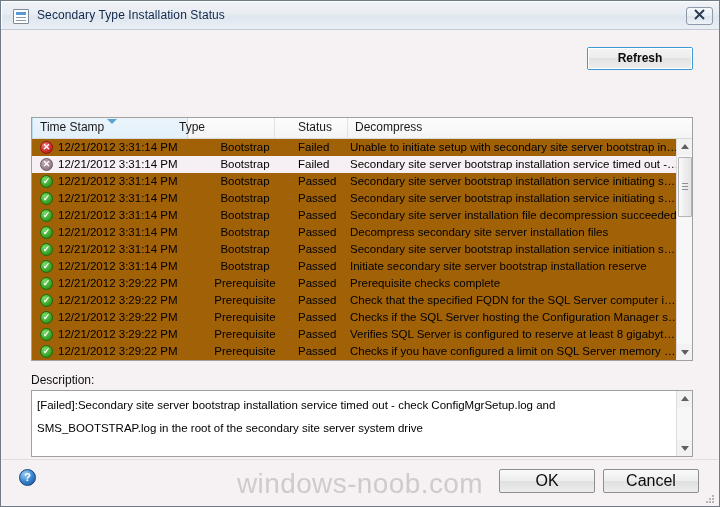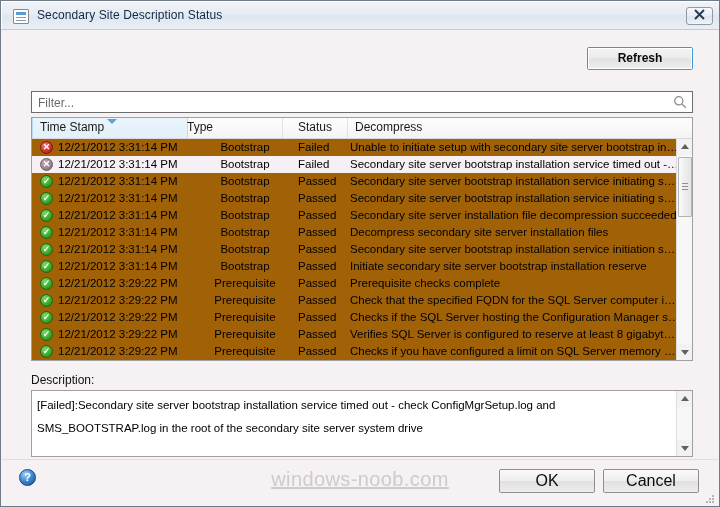--- a/index.html
+++ b/index.html
@@ -356,26 +356,25 @@
     color: #ffffff;
     font-size: 11px;
     font-weight: bold;
     line-height: 15px;
     text-align: center;
   }
   #watermark {
     position: absolute;
     left: 0; right: 0; top: 8px;
     text-align: center;
-    font-size: 20px;
+    font-size: 28px;
     color: #cfcbcb;
     letter-spacing: .4px;
     pointer-events: none;
     user-select: none;
-    text-decoration: underline;
   }
   .dlg-button {
     position: absolute;
     top: 9px;
     width: 96px; height: 24px;
     box-sizing: border-box;
     border: 1px solid #8e8e8e;
     border-radius: 2px;
     background: linear-gradient(to bottom, #fafafa 0%, #eeeeee 48%, #e0e0e0 50%, #ededed 100%);
     font-family: "Liberation Sans", sans-serif;
@@ -394,53 +393,44 @@
   }
 </style>
 </head>
 <body>
 
 <div id="window">
 
   <div id="titlebar">
     <div class="tb-inner">
       <div class="title-icon"></div>
-      <div id="title-text">Secondary Site Description Status</div>
+      <div id="title-text">Secondary Type Installation Status</div>
       <div id="close-button">
         <span class="x">
           <svg width="11" height="11" viewBox="0 0 11 11" aria-hidden="true">
             <path d="M1 1 L10 10 M10 1 L1 10" stroke="#2b3c52" stroke-width="2" fill="none"></path>
           </svg>
         </span>
       </div>
     </div>
   </div>
 
   <div id="refresh-button">
     <div class="inner">Refresh</div>
   </div>
 
-  <div id="filter-box">
-    <input id="filter-input" type="text" placeholder="Filter..." style="">
-    <span id="search-icon">
-      <svg width="14" height="14" viewBox="0 0 14 14" aria-hidden="true">
-        <circle cx="5.8" cy="5.8" r="4.1" stroke="#8d8d8d" stroke-width="1.3" fill="none"></circle>
-        <path d="M9.2 9.2 L12.8 12.8" stroke="#8d8d8d" stroke-width="1.3" fill="none"></path>
-      </svg>
-    </span>
-  </div>
 
   <div id="grid">
 
     <div id="grid-header">
       <div class="hcell sorted" style="left:0;width:156px;">
         <span>Time Stamp</span>
         <span class="sort-arrow"></span>
       </div>
-      <div class="hcell" style="left:148px;width:103px;">
+      <div class="hcell" style="left:140px;width:103px;">
         <span>Type</span>
       </div>
       <div class="hcell" style="left:259px;width:57px;">
         <span>Status</span>
       </div>
       <div class="hcell" style="left:316px;width:329px;border-right:none;">
         <span>Decompress</span>
       </div>
     </div>
 

